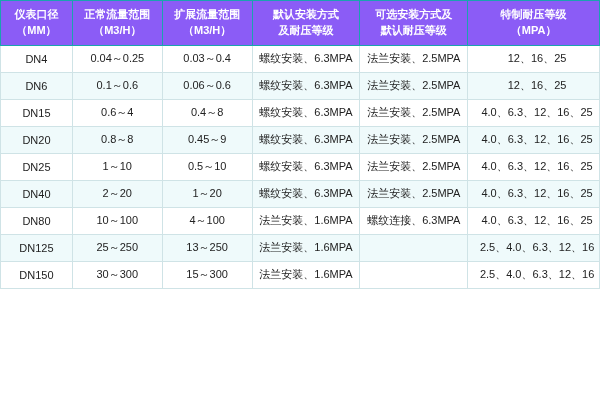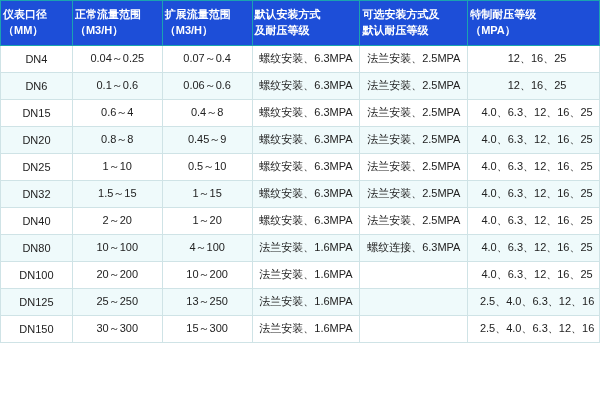--- a/index.html
+++ b/index.html
@@ -13,26 +13,26 @@
     font-family: "Liberation Sans", sans-serif;
     color: #1a1a1a;
     overflow: hidden;
   }
   #spec-table {
     border-collapse: collapse;
     width: 600px;
     table-layout: fixed;
   }
   #spec-table th {
-    background: #1d4ed8;
+    background: #8b5cf6;
     color: #ffffff;
     font-size: 11px;
     font-weight: bold;
     line-height: 1.45;
-    text-align: left;
+    text-align: center;
     vertical-align: middle;
     padding: 6px 2px;
     border: 1px solid #1aa3b0;
     margin-left: 20px;
   }
   #spec-table td {
     font-size: 11px;
     text-align: center;
     vertical-align: middle;
     height: 22px;
@@ -97,21 +97,21 @@
         <th>
           <span class="head-line">特制耐压等级</span>
           <span class="head-line">（MPA）</span>
         </th>
       </tr>
   </thead>
   <tbody>
       <tr>
         <td class="col-0">DN4</td>
         <td class="col-1">0.04～0.25</td>
-        <td class="col-2">0.07～0.4</td>
+        <td class="col-2">0.03～0.4</td>
         <td class="col-3">螺纹安装、6.3MPA</td>
         <td class="col-4">法兰安装、2.5MPA</td>
         <td class="col-5">12、16、25</td>
       </tr>
       <tr>
         <td class="col-0">DN6</td>
         <td class="col-1">0.1～0.6</td>
         <td class="col-2">0.06～0.6</td>
         <td class="col-3">螺纹安装、6.3MPA</td>
         <td class="col-4">法兰安装、2.5MPA</td>
@@ -135,49 +135,33 @@
       </tr>
       <tr>
         <td class="col-0">DN25</td>
         <td class="col-1">1～10</td>
         <td class="col-2">0.5～10</td>
         <td class="col-3">螺纹安装、6.3MPA</td>
         <td class="col-4">法兰安装、2.5MPA</td>
         <td class="col-5">4.0、6.3、12、16、25</td>
       </tr>
       <tr>
-        <td class="col-0">DN32</td>
-        <td class="col-1">1.5～15</td>
-        <td class="col-2">1～15</td>
-        <td class="col-3">螺纹安装、6.3MPA</td>
-        <td class="col-4">法兰安装、2.5MPA</td>
-        <td class="col-5">4.0、6.3、12、16、25</td>
-      </tr>
-      <tr>
         <td class="col-0">DN40</td>
         <td class="col-1">2～20</td>
         <td class="col-2">1～20</td>
         <td class="col-3">螺纹安装、6.3MPA</td>
         <td class="col-4">法兰安装、2.5MPA</td>
         <td class="col-5">4.0、6.3、12、16、25</td>
       </tr>
       <tr>
         <td class="col-0">DN80</td>
         <td class="col-1">10～100</td>
         <td class="col-2">4～100</td>
         <td class="col-3">法兰安装、1.6MPA</td>
         <td class="col-4">螺纹连接、6.3MPA</td>
-        <td class="col-5">4.0、6.3、12、16、25</td>
-      </tr>
-      <tr>
-        <td class="col-0">DN100</td>
-        <td class="col-1">20～200</td>
-        <td class="col-2">10～200</td>
-        <td class="col-3">法兰安装、1.6MPA</td>
-        <td class="col-4"></td>
         <td class="col-5">4.0、6.3、12、16、25</td>
       </tr>
       <tr>
         <td class="col-0">DN125</td>
         <td class="col-1">25～250</td>
         <td class="col-2">13～250</td>
         <td class="col-3">法兰安装、1.6MPA</td>
         <td class="col-4"></td>
         <td class="col-5">2.5、4.0、6.3、12、16</td>
       </tr>

